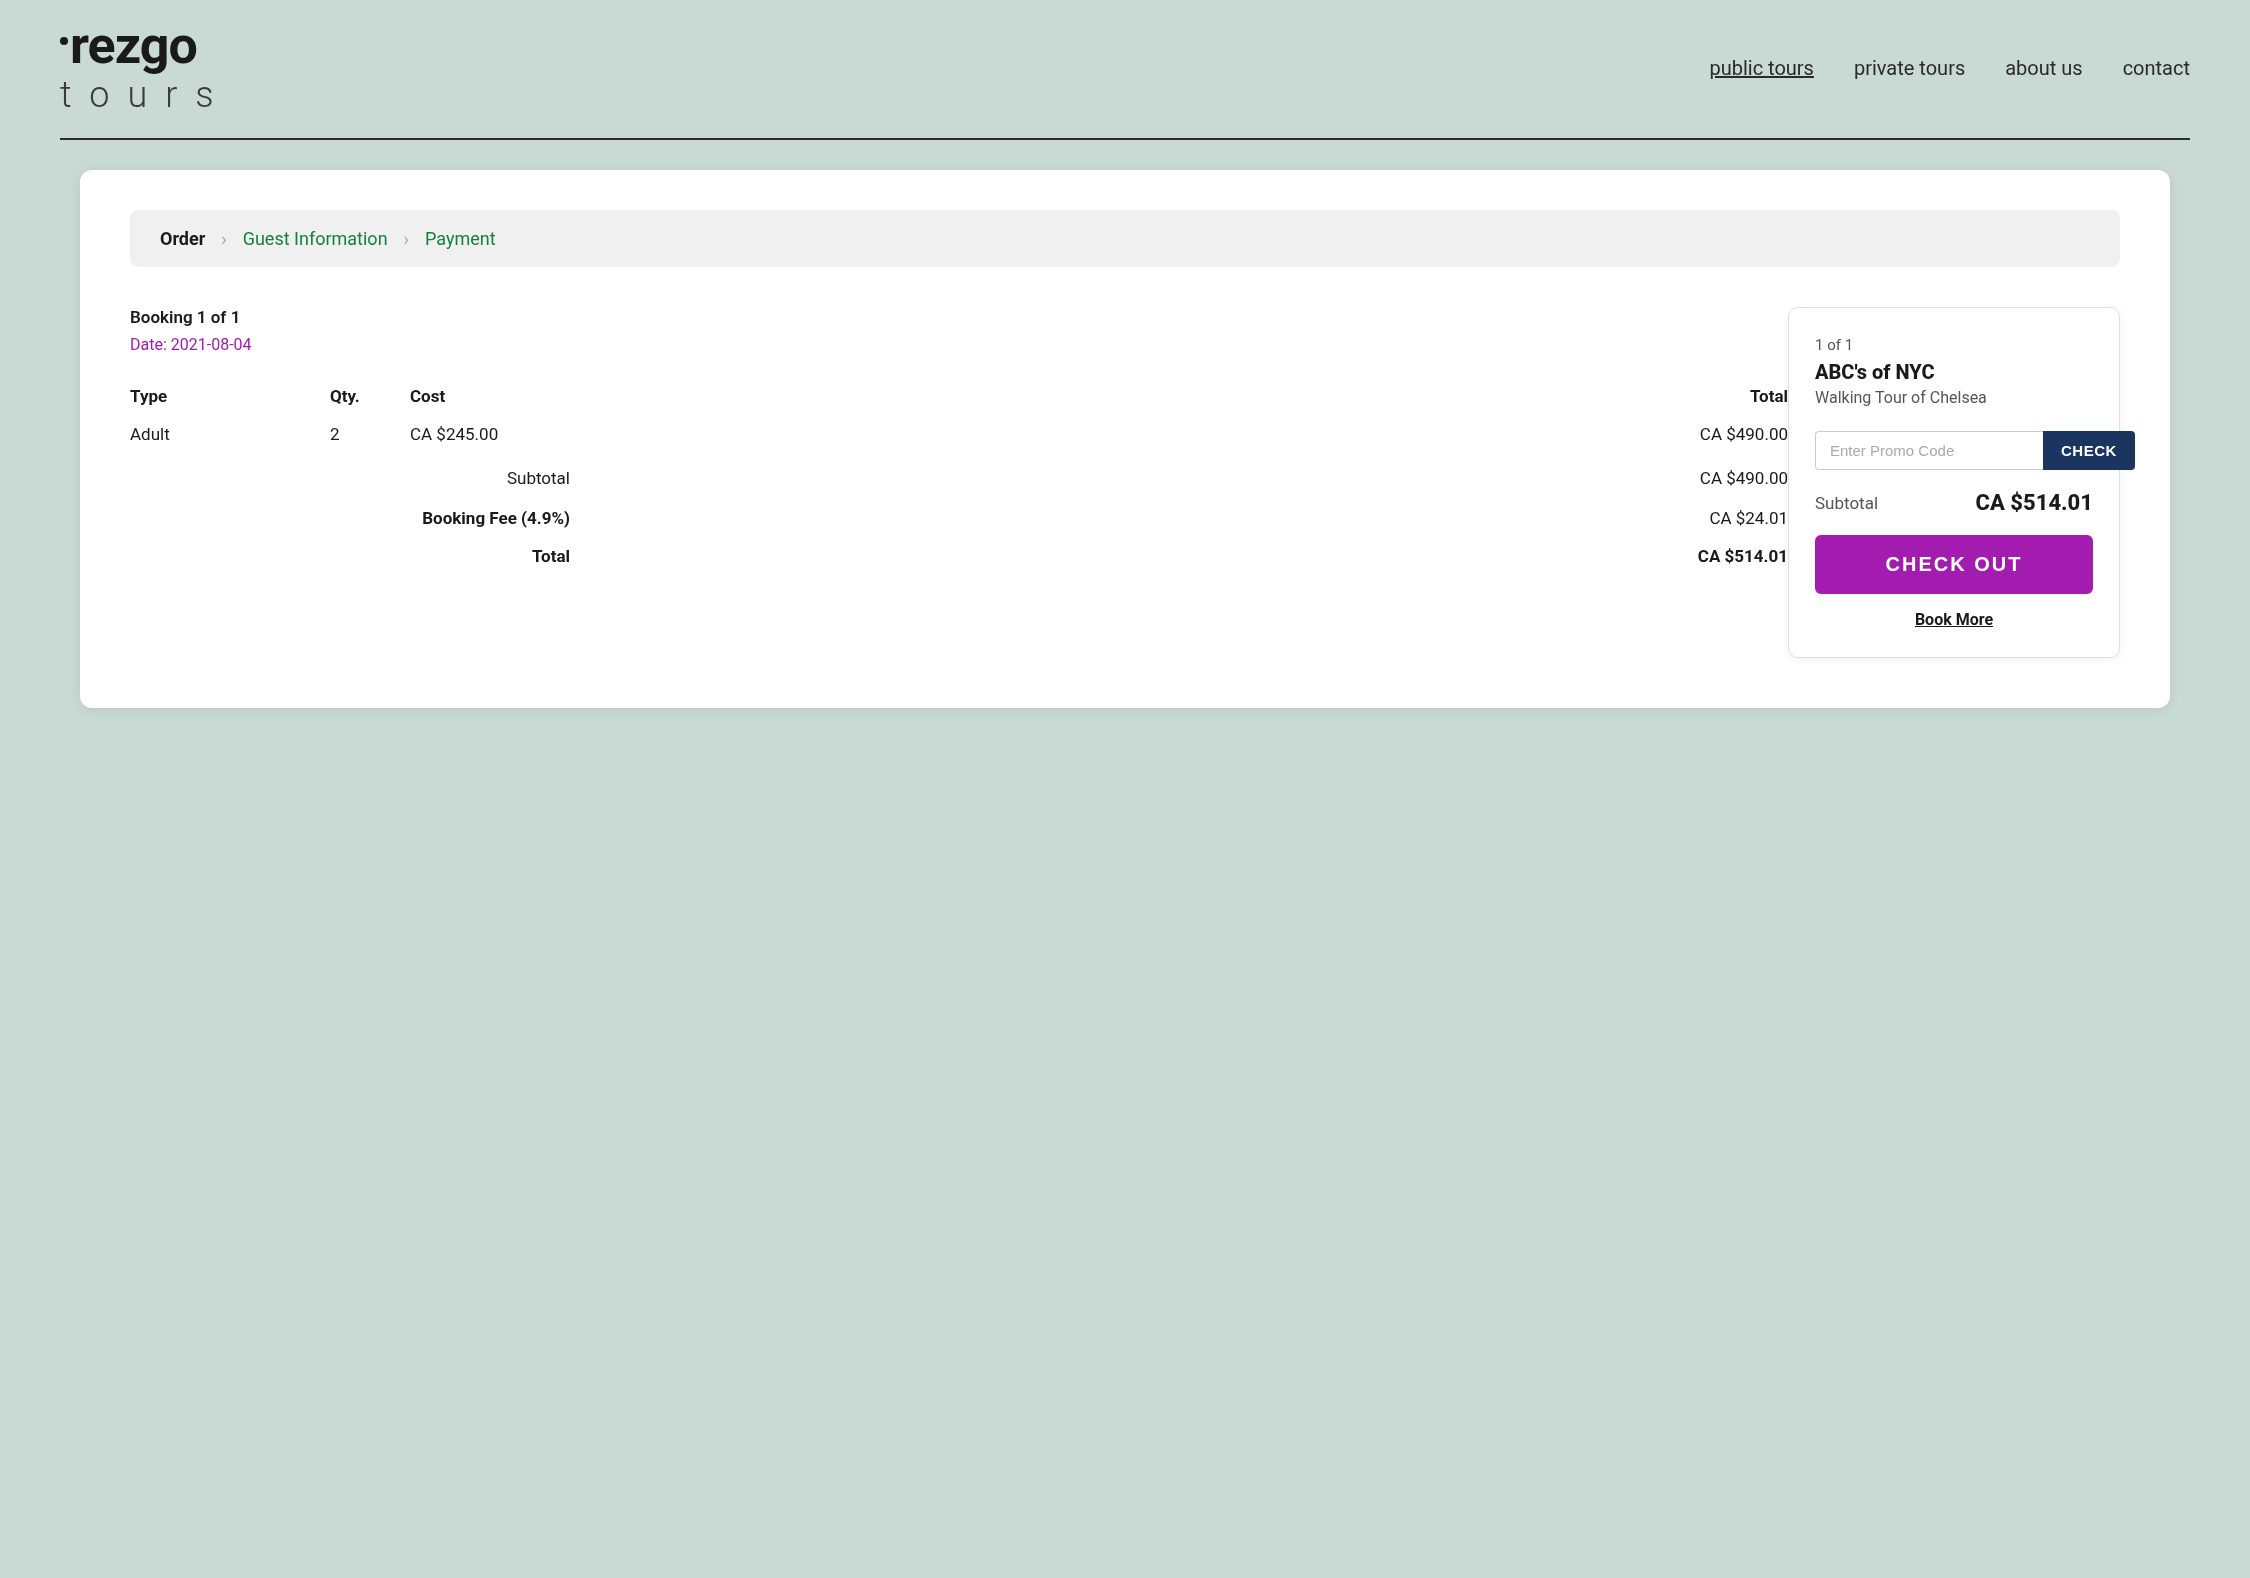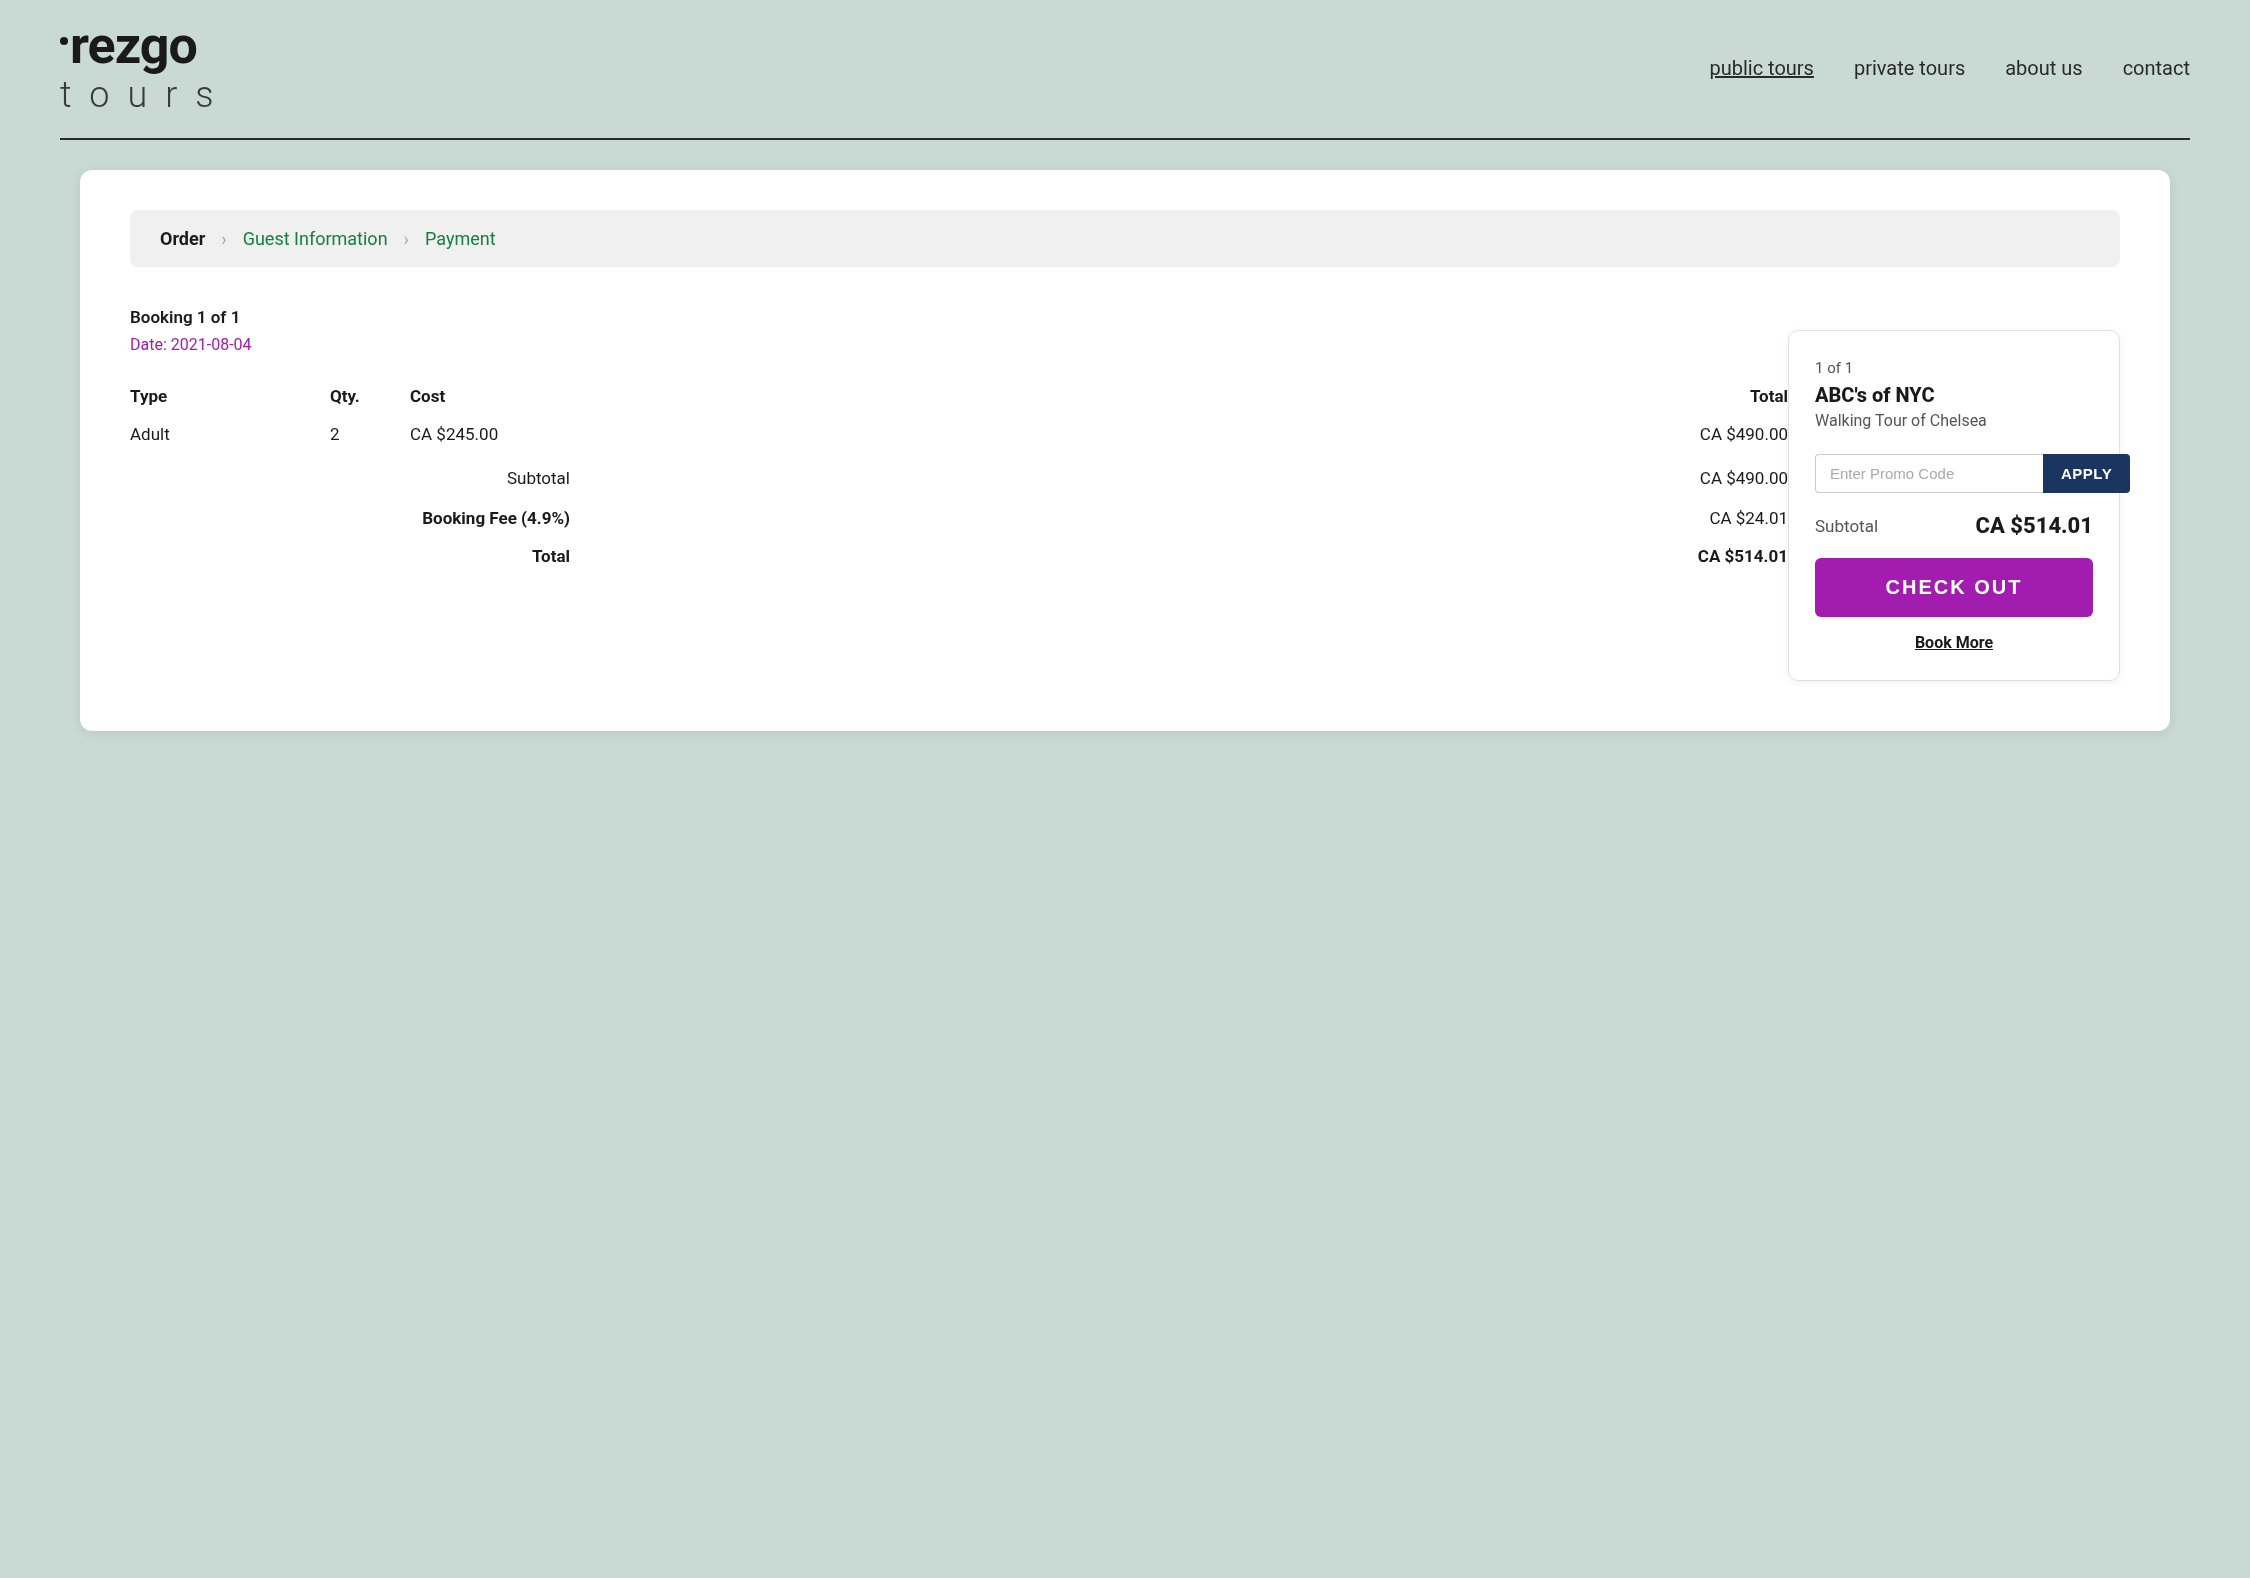--- a/index.html
+++ b/index.html
@@ -107,21 +107,20 @@
     .booking-layout {
       display: flex;
       align-items: flex-start;
     }
     .booking-main {
       flex: 1;
     }
     .booking-sidebar {
       width: 332px;
       flex-shrink: 0;
-      margin-top: 23px;
     }
 
     
     .booking-label {
       font-size: 17px;
       font-weight: 600;
       color: #1a1a1a;
       margin-bottom: 8px;
     }
     .booking-title {
@@ -368,21 +367,21 @@
       </div>
 
       <div class="booking-sidebar">
         <div class="sidebar-card">
           <div class="sidebar-count">1 of 1</div>
           <div class="sidebar-tour-name">ABC's of NYC</div>
           <div class="sidebar-tour-subtitle">Walking Tour of Chelsea</div>
 
           <div class="promo-row">
             <input class="promo-input" type="text" placeholder="Enter Promo Code" style="">
-            <button class="promo-btn">APPLY</button>
+            <button class="promo-btn">CHECK</button>
           </div>
 
           <div class="subtotal-row-sidebar">
             <span class="subtotal-label-sidebar">Subtotal</span>
             <span class="subtotal-value-sidebar">CA $514.01</span>
           </div>
 
           <button class="checkout-btn">CHECK OUT</button>
           <a class="book-more-link">Book More</a>
         </div>

